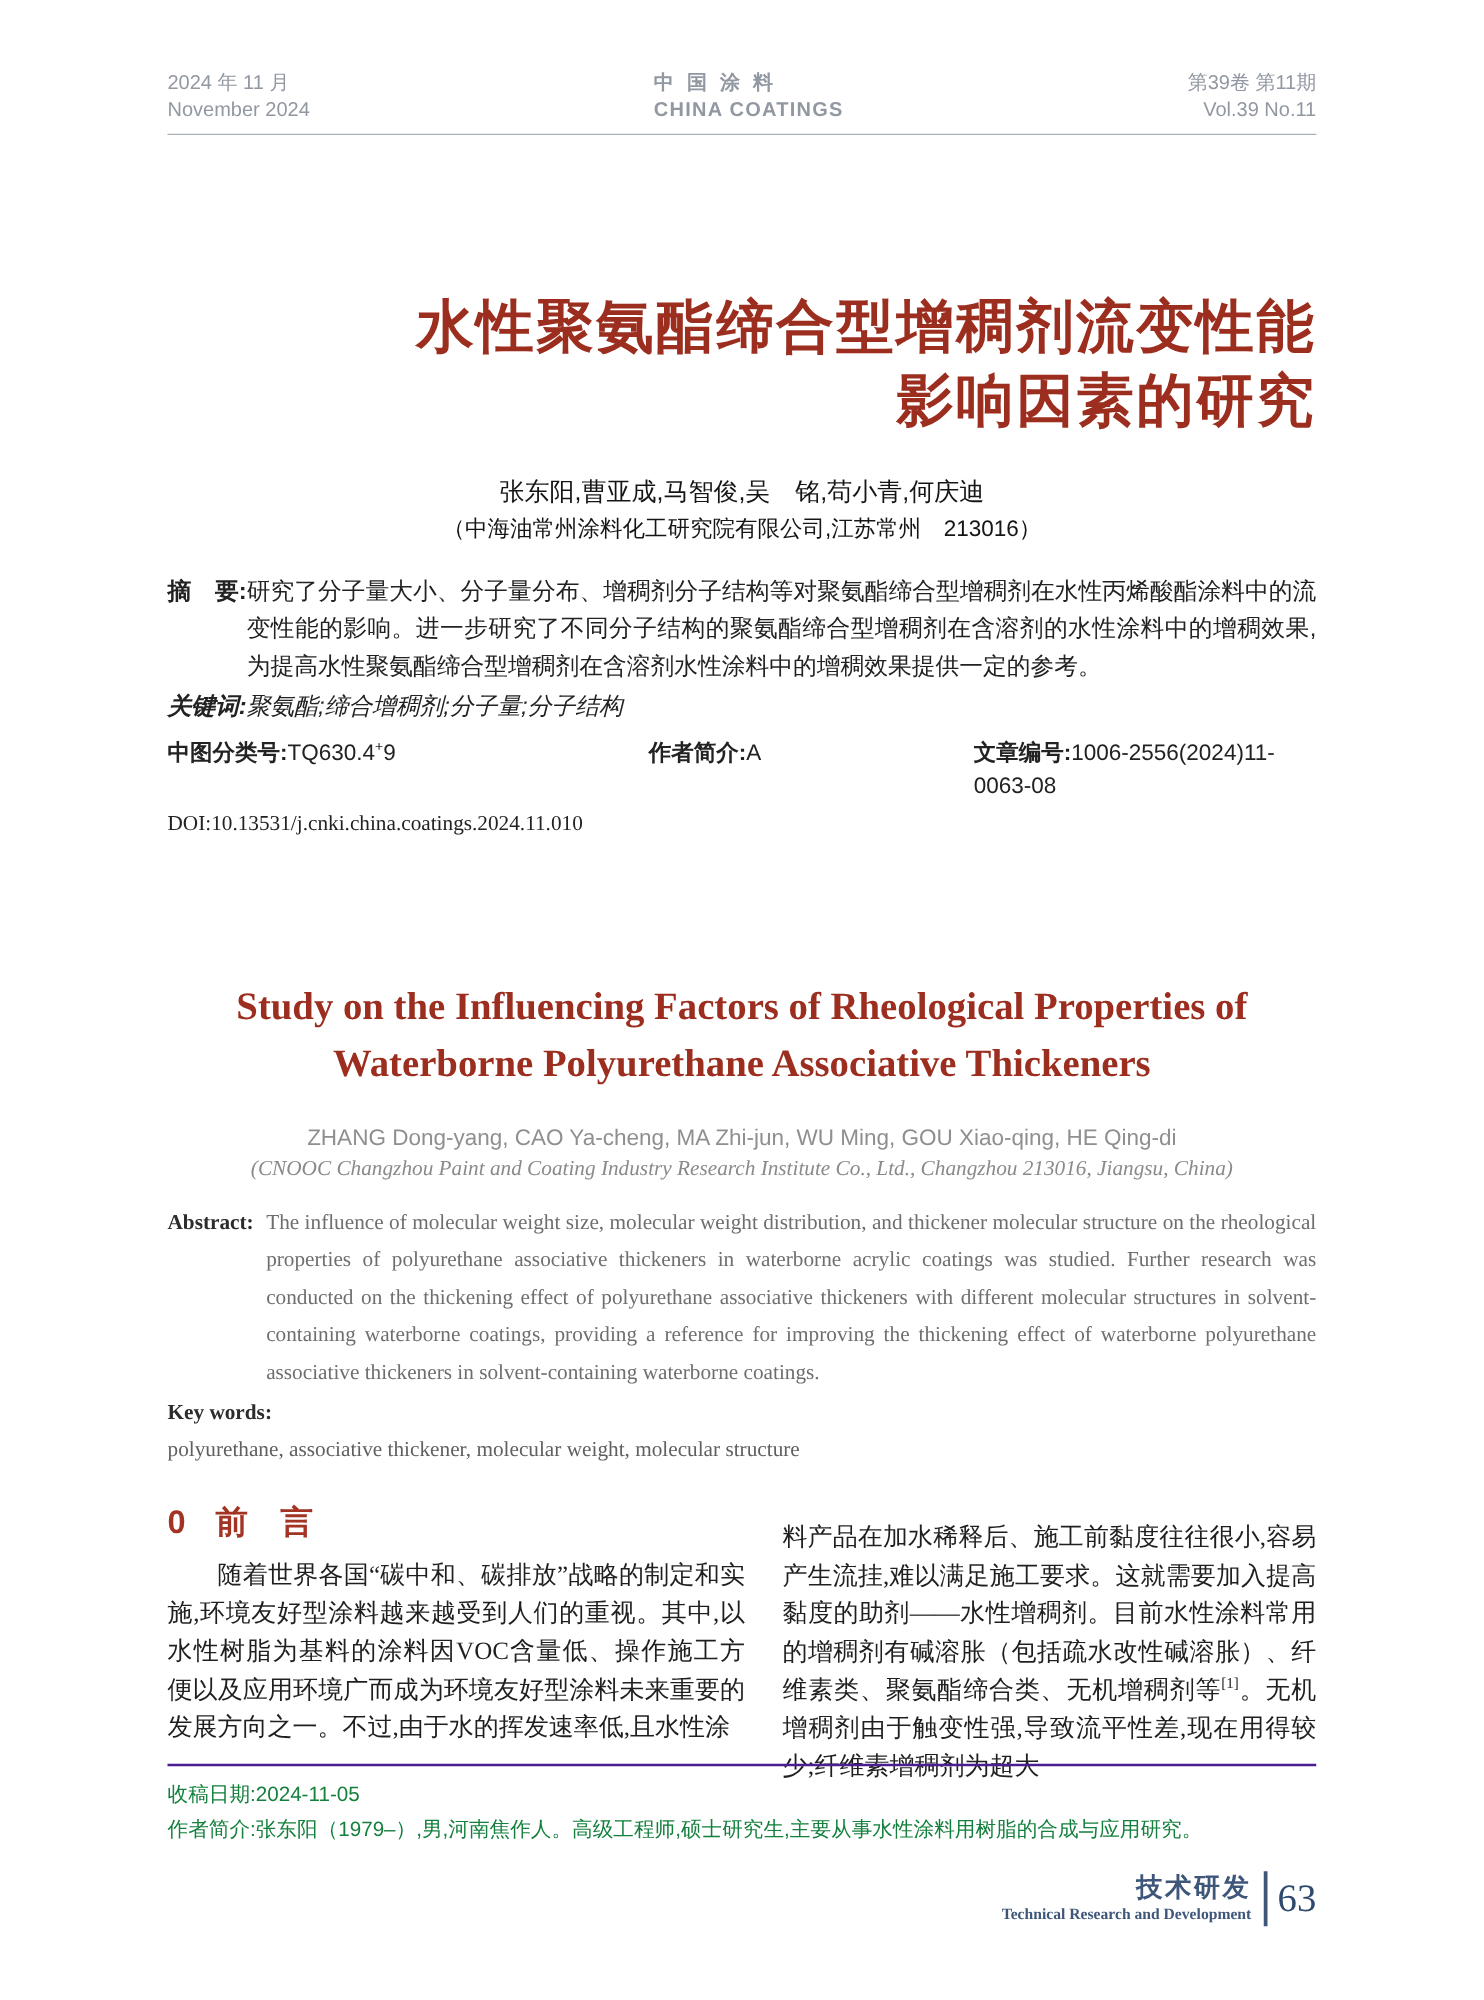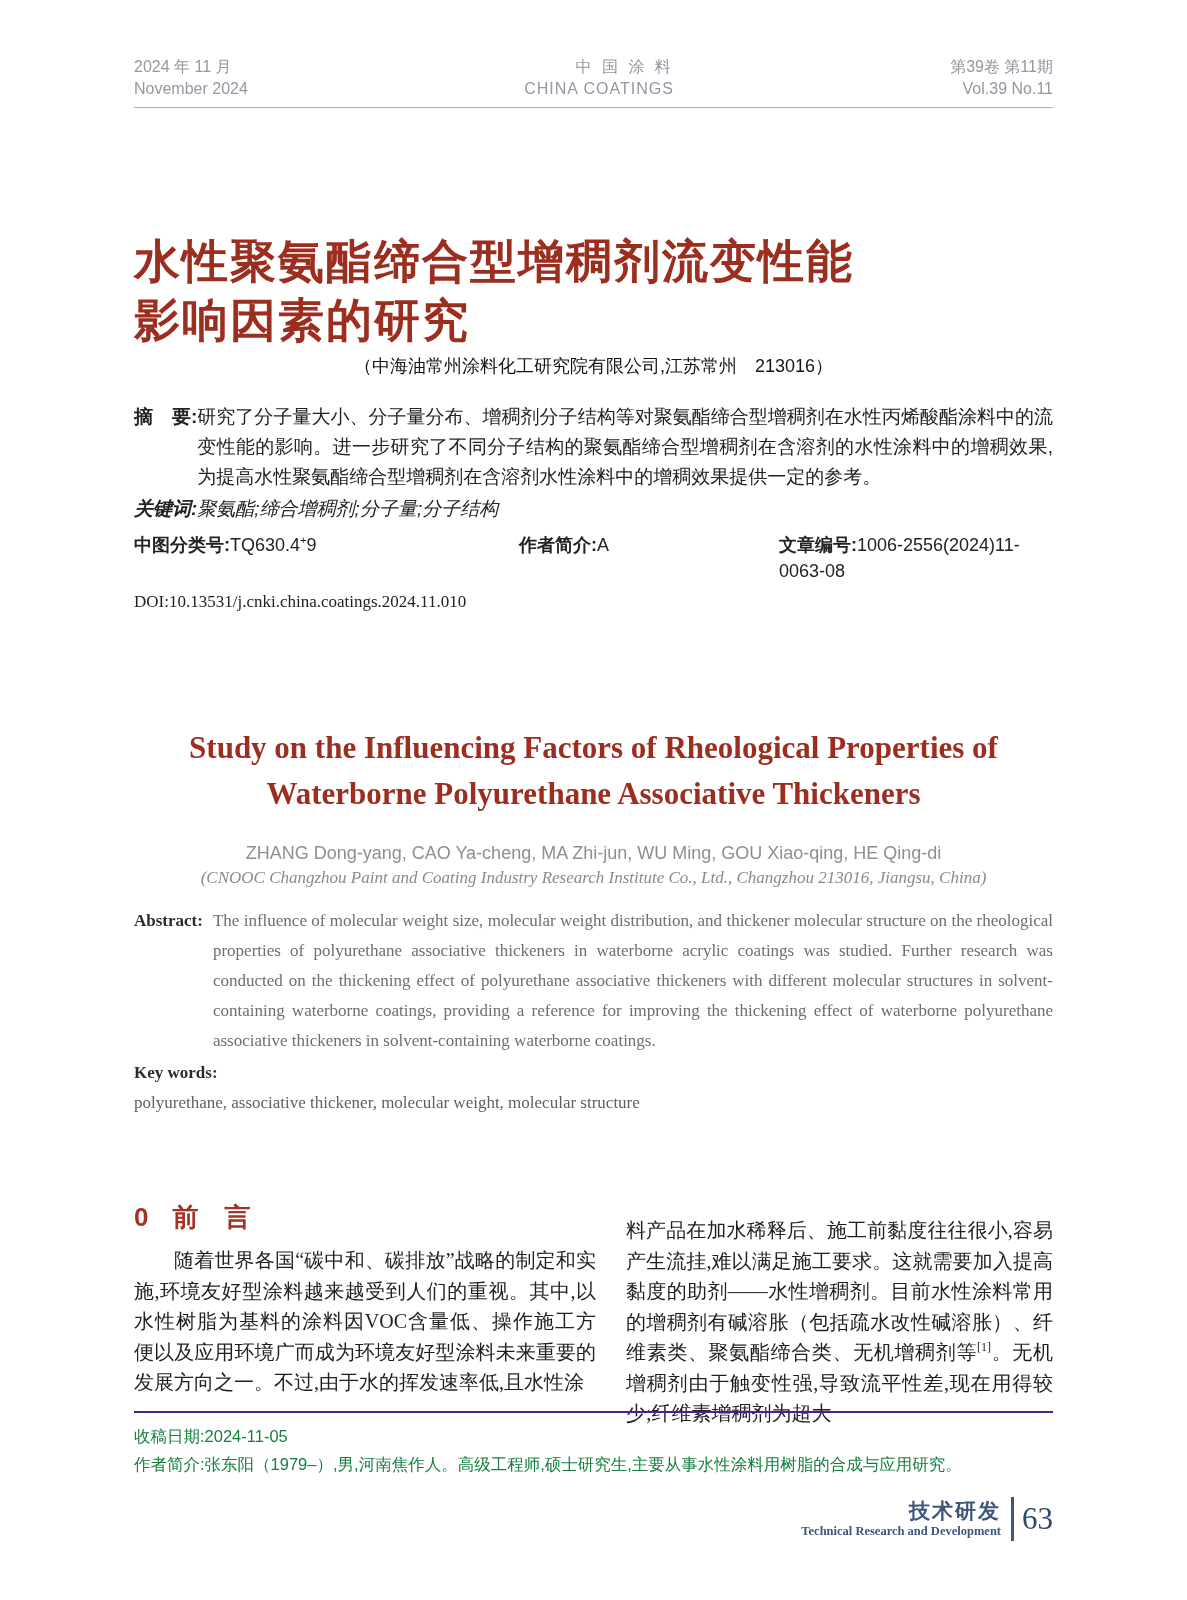--- a/index.html
+++ b/index.html
@@ -18,33 +18,33 @@
 
   
   .jheader {
     display: flex;
     justify-content: space-between;
     align-items: flex-end;
     color: #9298a2;
     font-size: 16px;
     line-height: 22px;
   }
-  .jheader .h-center { text-align: right; letter-spacing: 3px; }
+  .jheader .h-center { text-align: left; letter-spacing: 3px; font-weight: bold; }
   .jheader .h-center .en { letter-spacing: 1px; }
   .jheader .h-right { text-align: right; }
   .jheader-rule {
     border: none;
     border-top: 1px solid #aab0b8;
     margin-top: 7px;
   }
 
   
   .title-cn {
     margin-top: 124px;
-    text-align: left;
+    text-align: right;
     color: #9c2e1f;
     font-weight: bold;
     font-size: 46px;
     line-height: 59px;
     letter-spacing: 2px;
   }
   .authors-cn {
     margin-top: 30px;
     text-align: center;
     font-size: 20px;
@@ -215,20 +215,21 @@
         <div>第39卷 第11期</div>
         <div>Vol.39  No.11</div>
       </div>
     </div>
     <hr class="jheader-rule">
 
     <div class="title-cn">
       <div>水性聚氨酯缔合型增稠剂流变性能</div>
       <div>影响因素的研究</div>
     </div>
+    <div class="authors-cn">张东阳,曹亚成,马智俊,吴　铭,苟小青,何庆迪</div>
     <div class="affil-cn">（中海油常州涂料化工研究院有限公司,江苏常州　213016）</div>
 
     <div class="abstract-cn hang">
       <span class="hang-label">摘　要:</span>
       <span class="hang-body">研究了分子量大小、分子量分布、增稠剂分子结构等对聚氨酯缔合型增稠剂在水性丙烯酸酯涂料中的流变性能的影响。进一步研究了不同分子结构的聚氨酯缔合型增稠剂在含溶剂的水性涂料中的增稠效果,为提高水性聚氨酯缔合型增稠剂在含溶剂水性涂料中的增稠效果提供一定的参考。</span>
     </div>
     <div class="keywords-cn">
       <span class="hang-label" style="font-weight:bold">关键词:</span><span>聚氨酯;缔合增稠剂;分子量;分子结构</span>
     </div>
 

